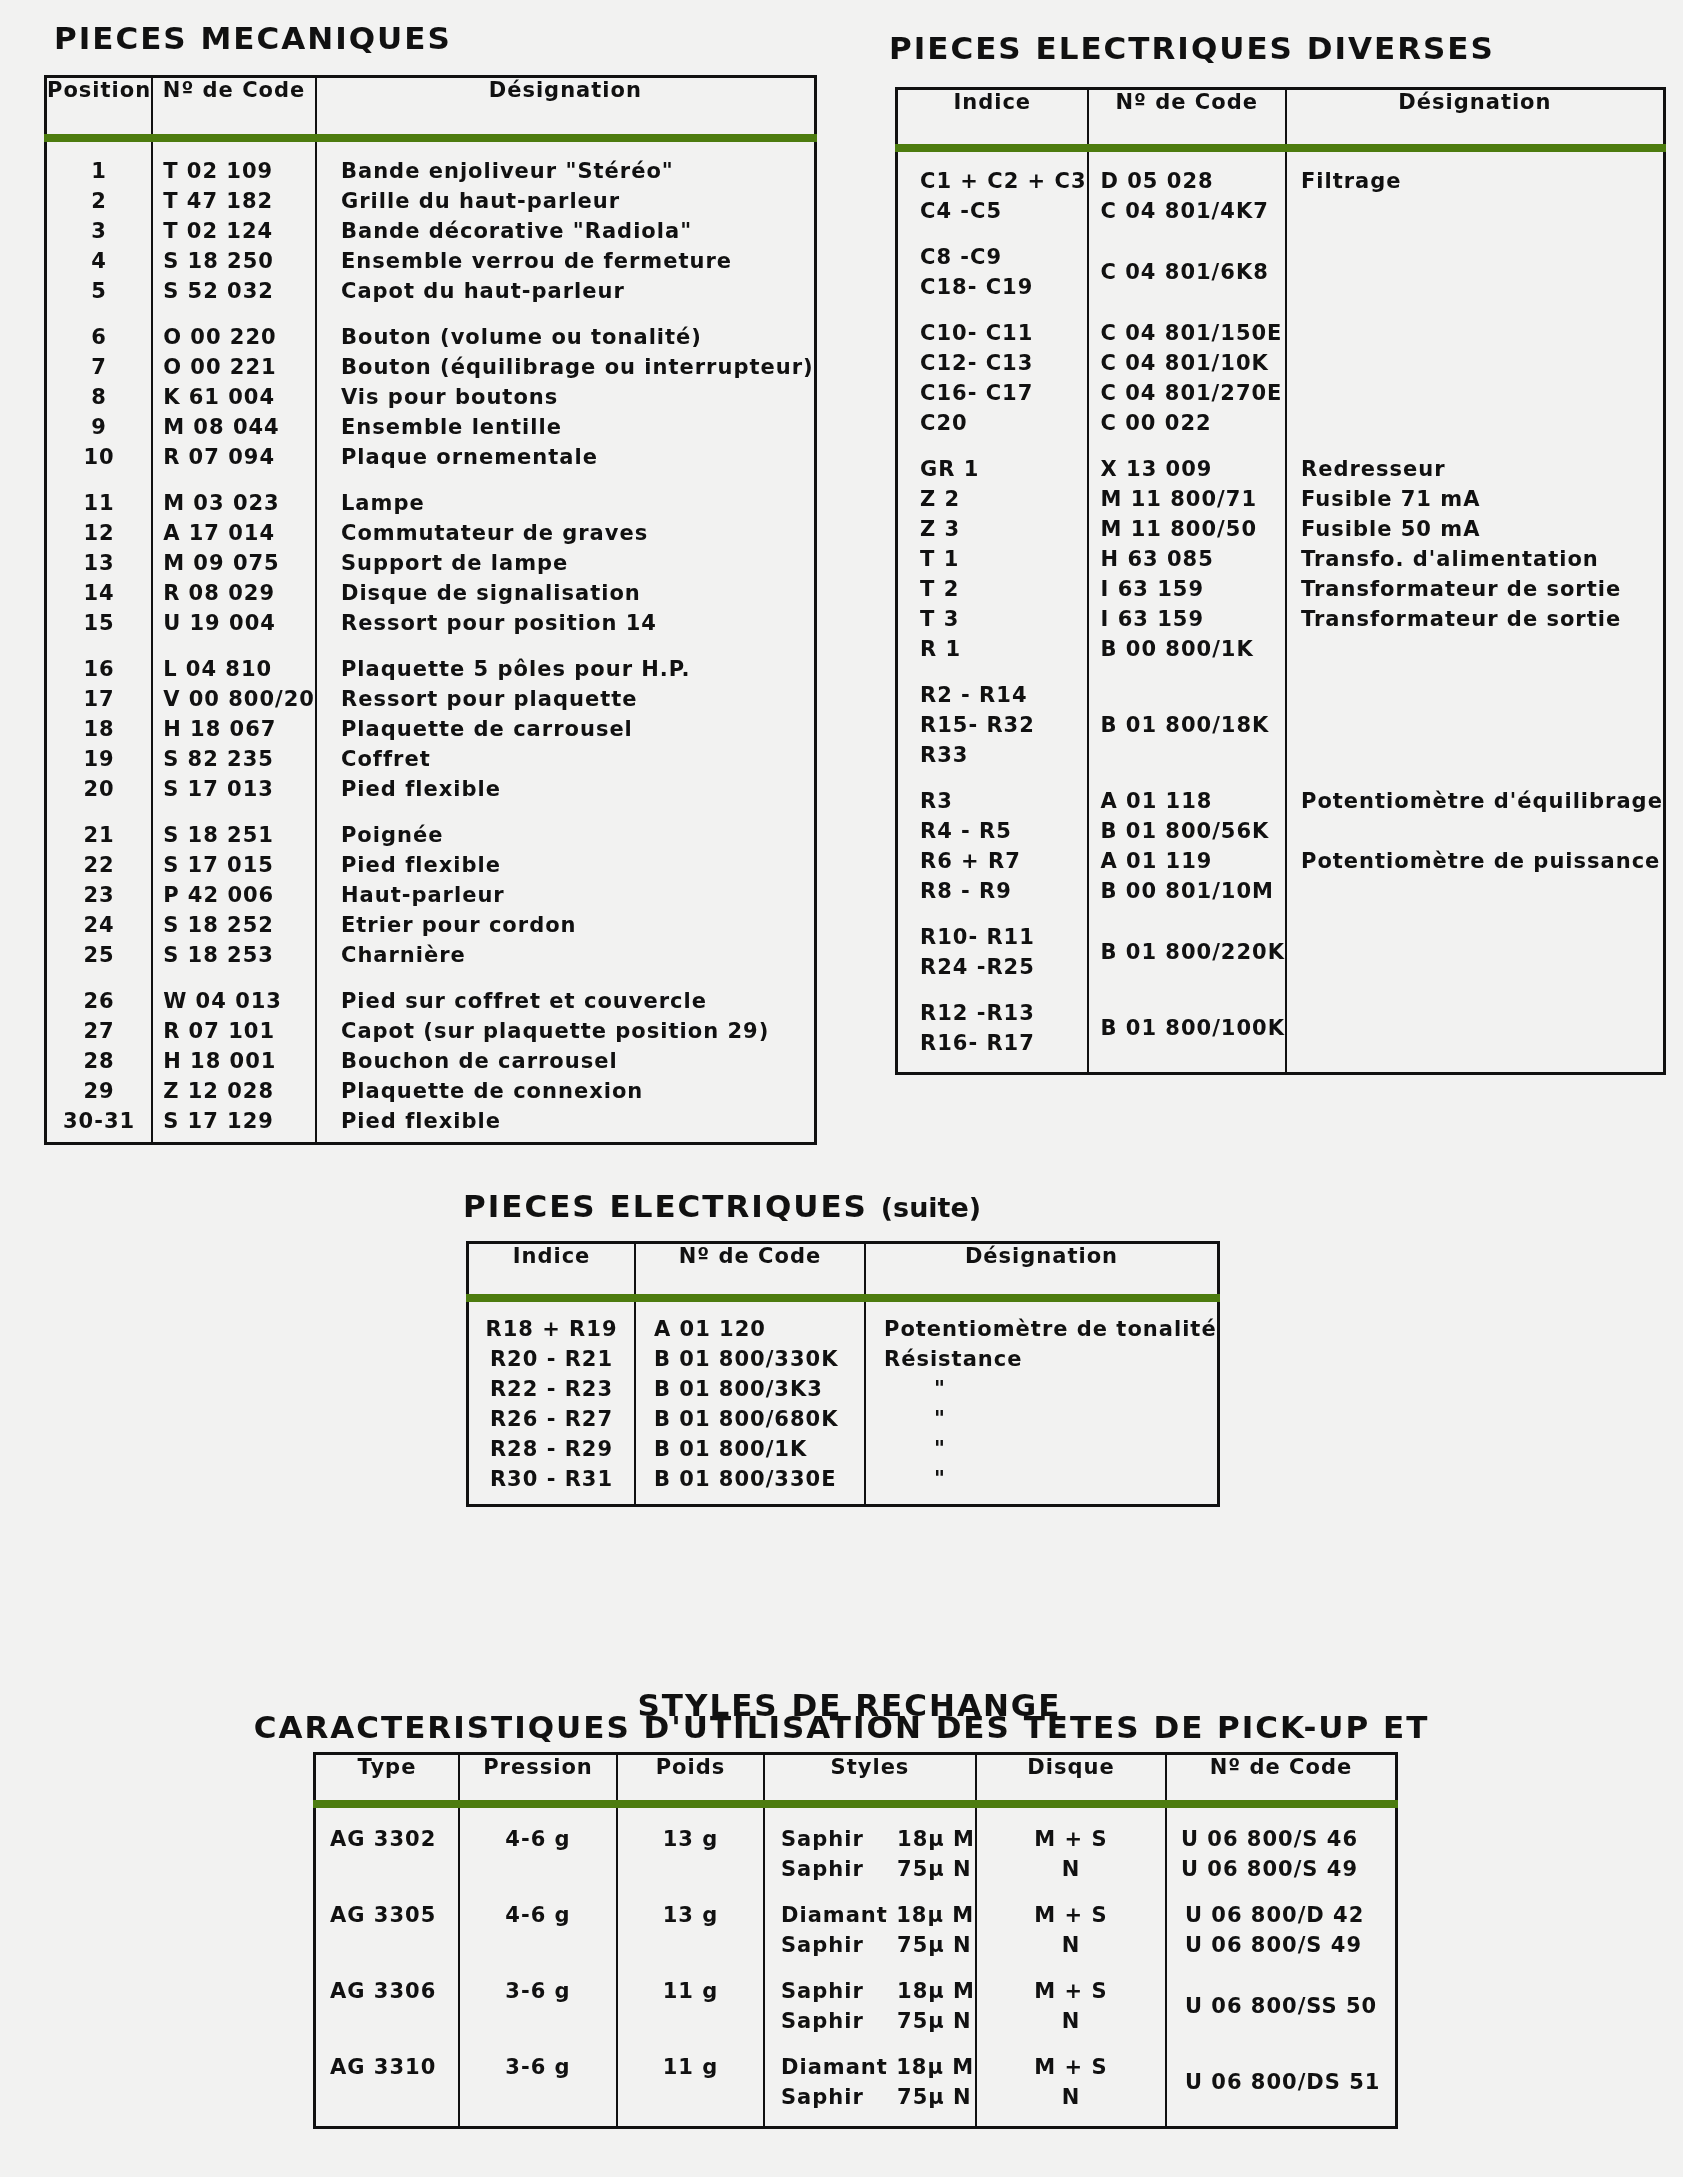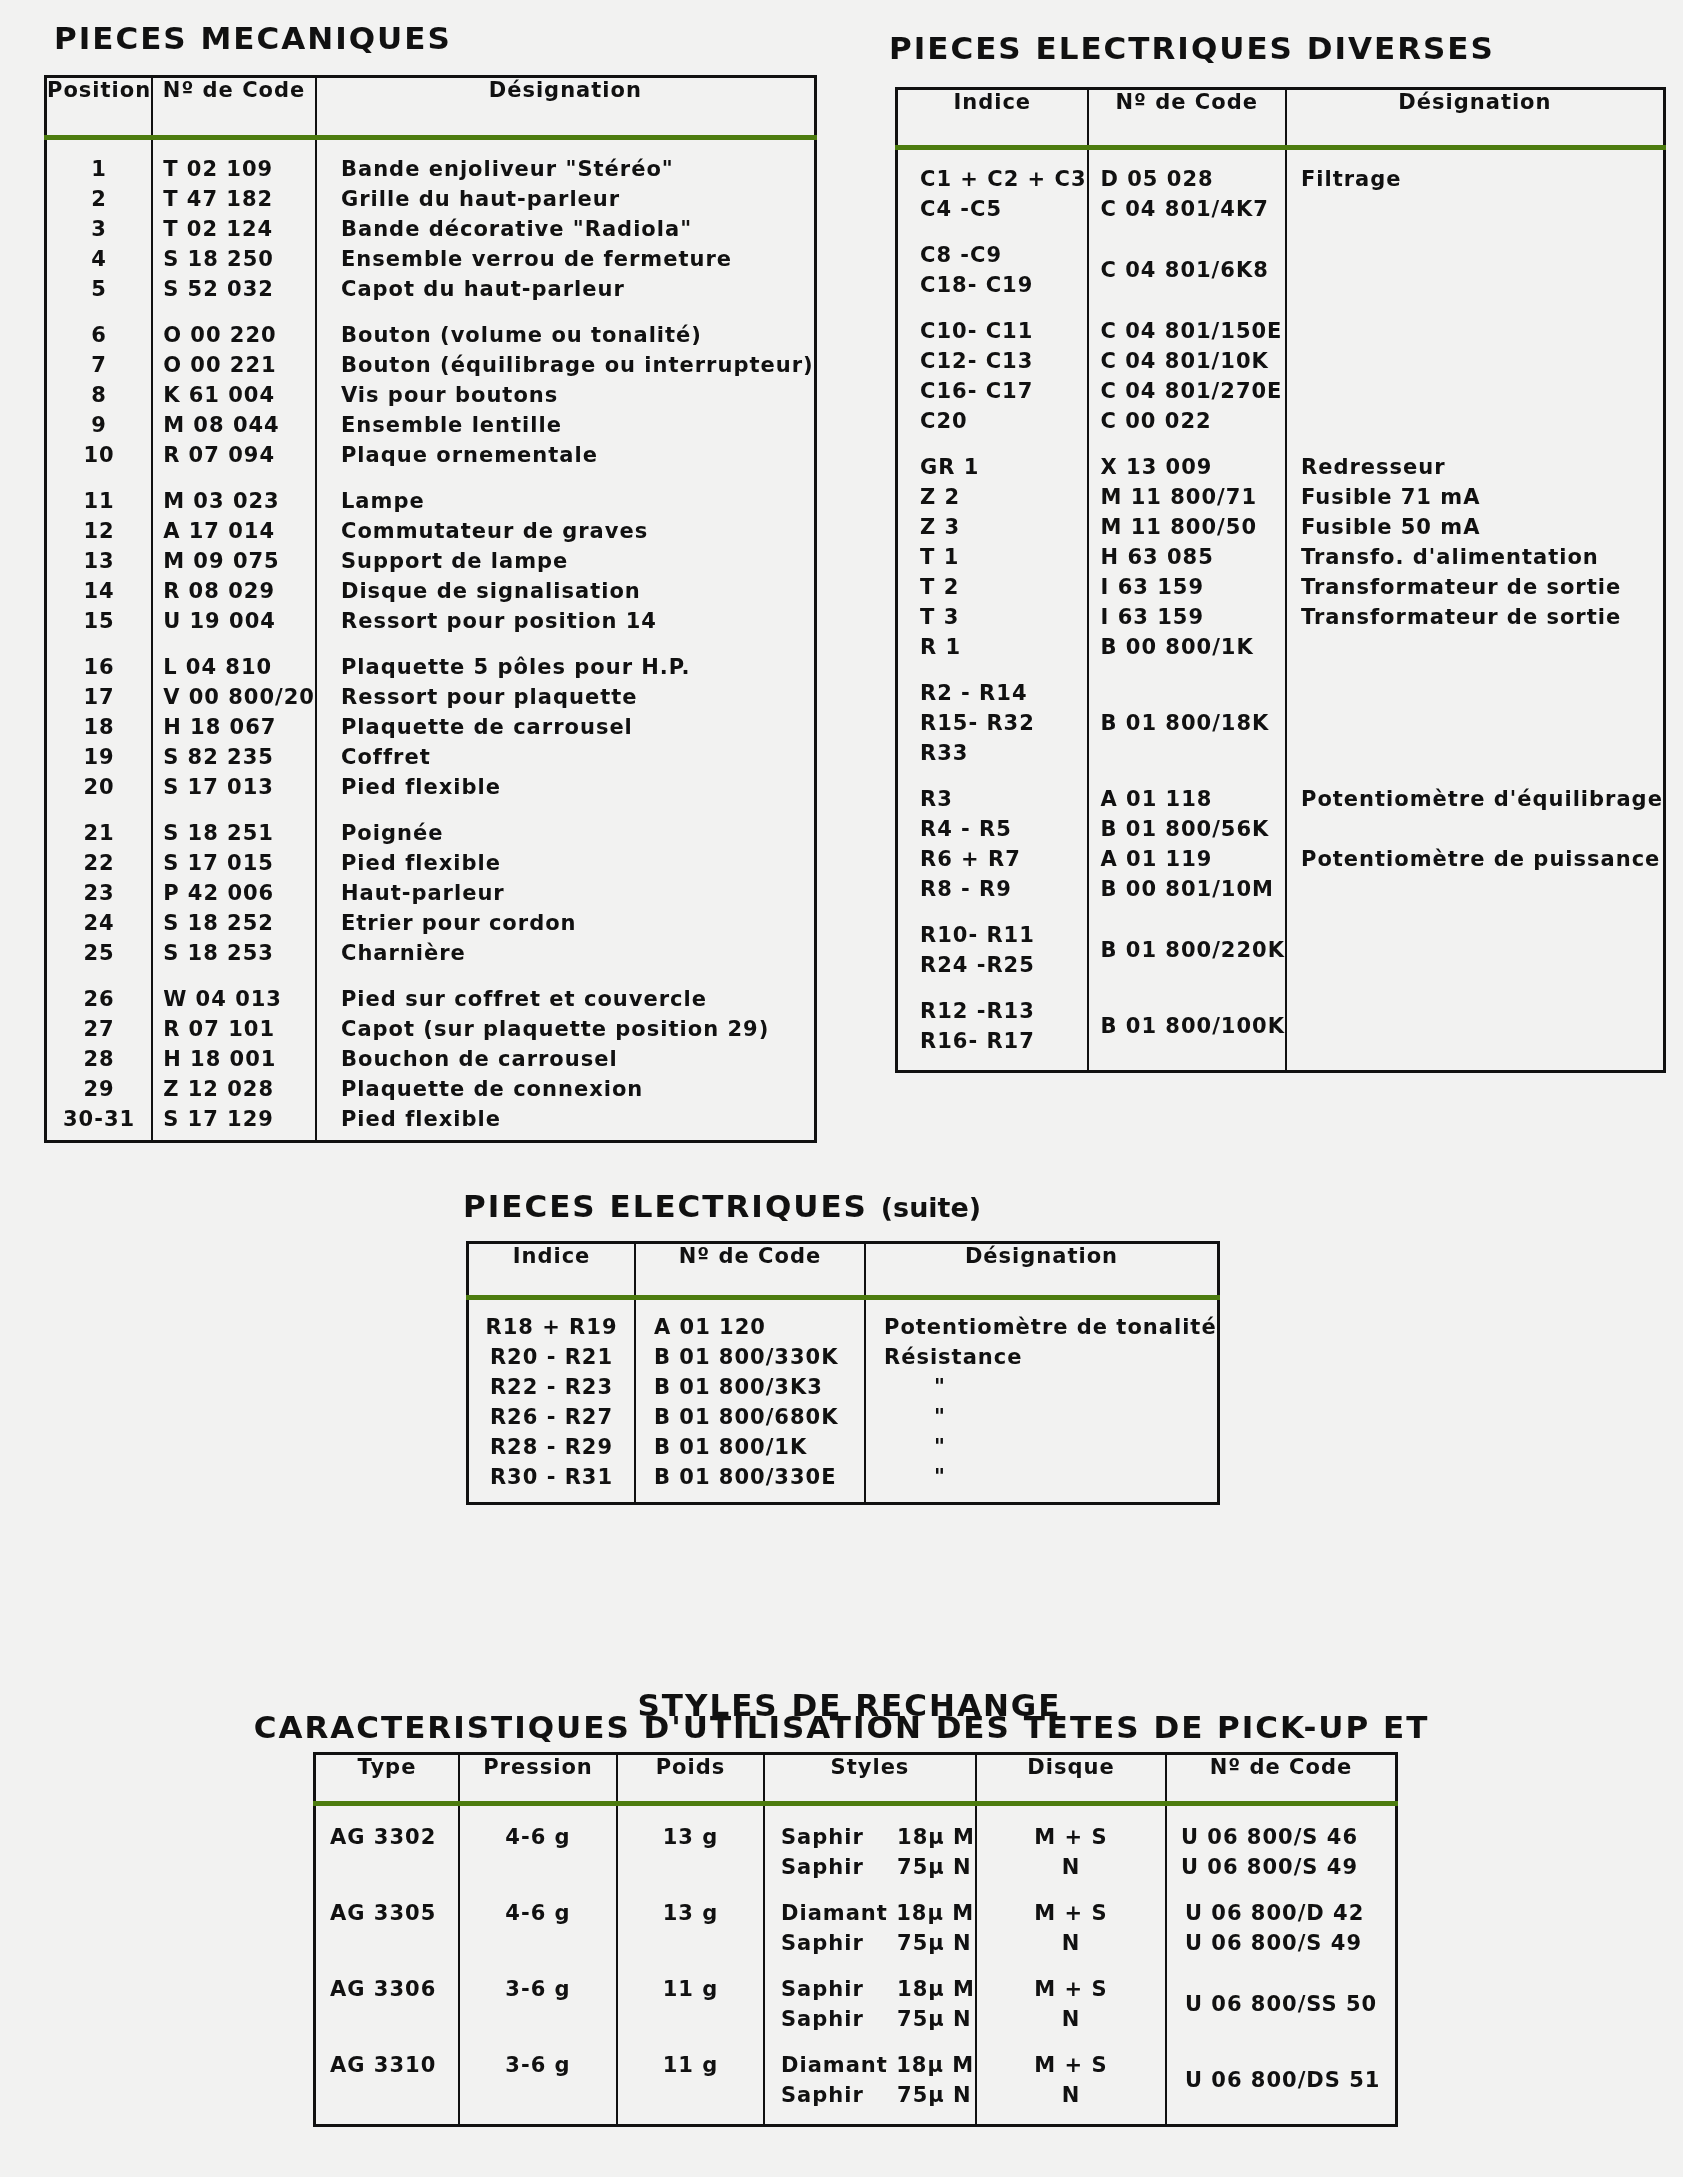--- a/index.html
+++ b/index.html
@@ -13,21 +13,21 @@
     position: absolute; font-size: 31px; letter-spacing: 2px;
     white-space: nowrap; font-weight: bold;
   }
   .title .suite { font-size: 27px; letter-spacing: 0; }
   table.t {
     position: absolute; border-collapse: collapse;
     border: 3px solid #111; font-size: 21px; letter-spacing: 1px;
   }
   table.t th {
     font-size: 21px; font-weight: bold; text-align: center;
-    border-bottom: 5px solid #4d7c0f; padding: 0;
+    border-bottom: 8px solid #4d7c0f; padding: 0;
   }
   table.t td, table.t th { border-left: 2px solid #111; vertical-align: top; }
   table.t td:first-child, table.t th:first-child { border-left: none; }
   table.t td { padding: 0; }
   .cell-lines { white-space: nowrap; }
   .cell-lines div { height: 30px; line-height: 30px; }
   .gap { height: 16px !important; }
   .c { text-align: center; }
   .l { text-align: left; }
   .note-row td { border-top: 3px solid #111; text-align: center; height: 71px; vertical-align: middle; }

